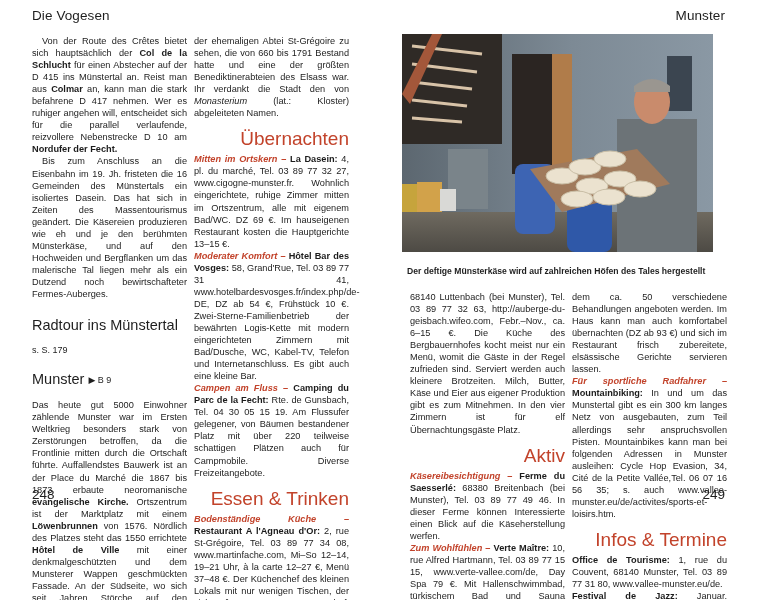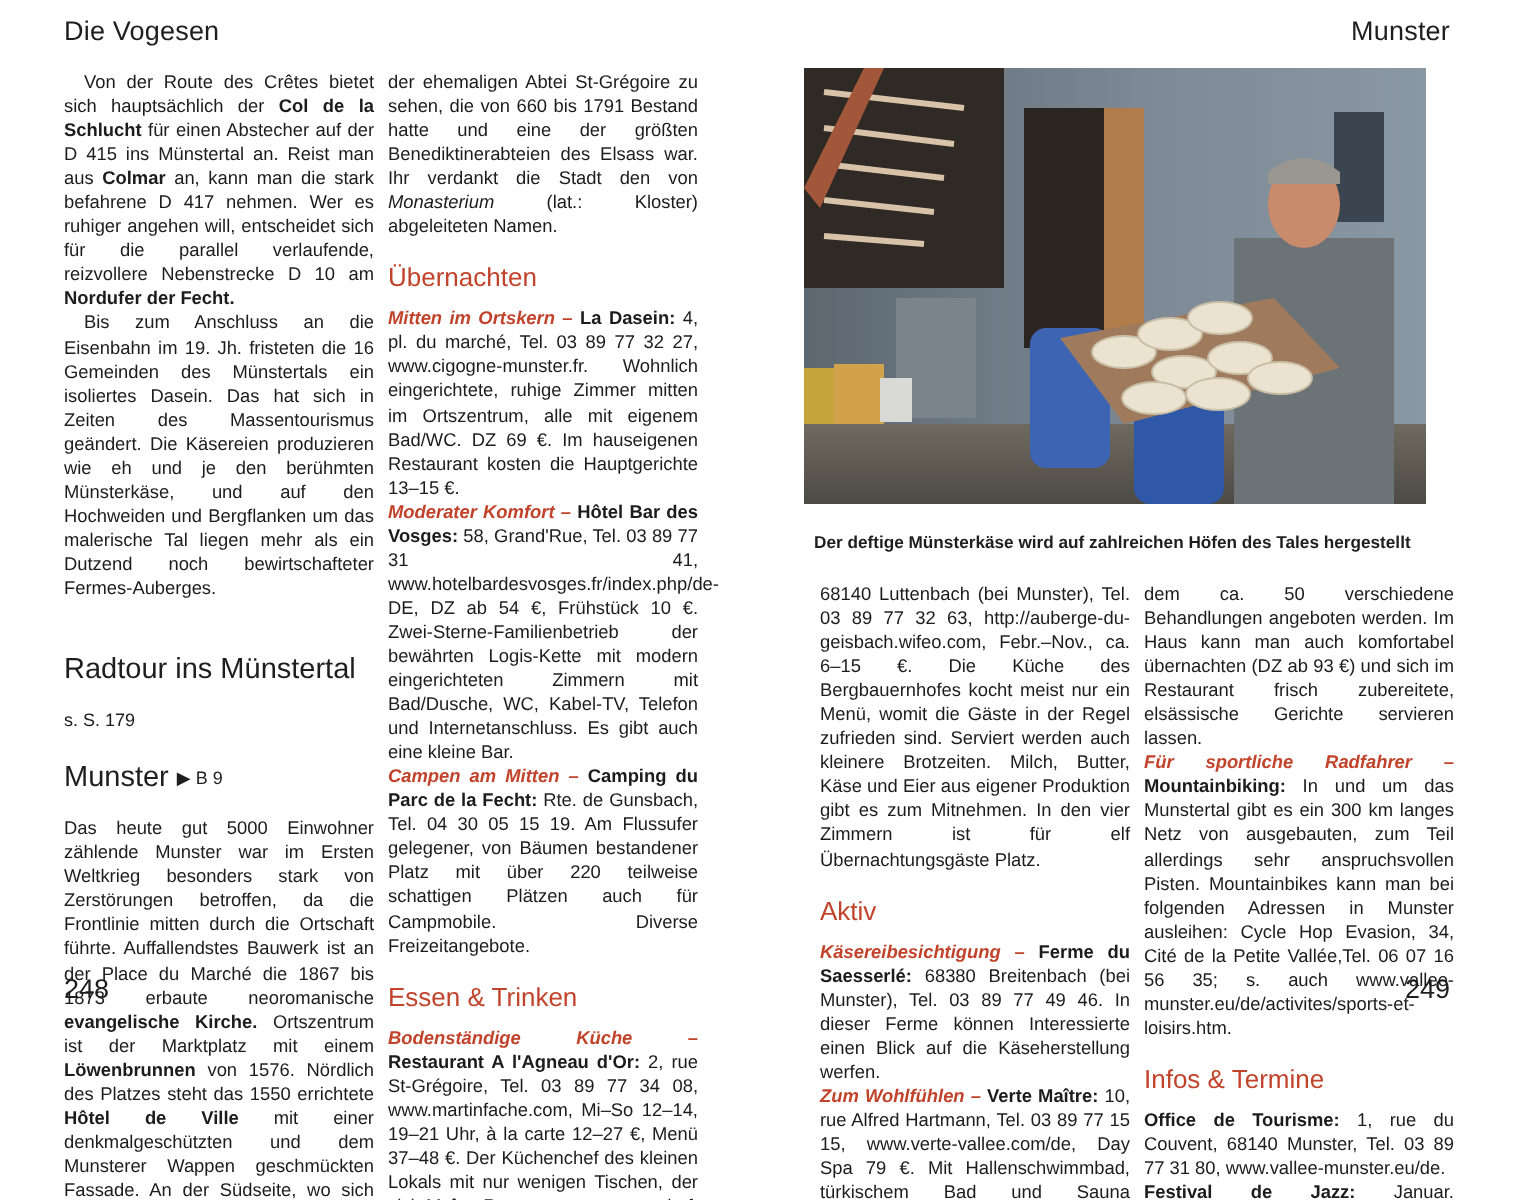--- a/index.html
+++ b/index.html
@@ -15,55 +15,55 @@
   .page-right .running-head { right: 33px; }
 
   .col { position: absolute; font-size: 9.2px; line-height: 12.05px; text-align: justify; hyphens: manual; }
   .col p { margin: 0; }
   .col p.indent { text-indent: 10px; }
   .col b { font-weight: bold; }
   .col i.cat { font-style: italic; color: #c2432b; font-weight: bold; }
 
   .h-section { font-size: 14.5px; color: #1e1e1e; line-height: 18px; margin: 14px 0 10px 0; text-align: left; }
   .h-section .map-ref { font-size: 9px; margin-left: 4px; vertical-align: middle; }
-  .h-red { font-size: 13px; color: #c2432b; line-height: 17px; margin: 11px 0 6px 0; text-align: left; }
+  .h-red { font-size: 19px; color: #c2432b; line-height: 17px; margin: 11px 0 6px 0; text-align: right; }
   .ref { font-size: 9px; margin-bottom: 6px; }
 
   .pagenum { position: absolute; bottom: 14px; font-size: 13.5px; color: #1e1e1e; }
   .page-left .pagenum { left: 32px; margin-top: 16px; }
   .page-right .pagenum { right: 33px; }
 
   .photo { position: absolute; left: 23px; top: 34px; width: 311px; height: 218px; overflow: hidden; background: #6f7f8c; }
   .photo svg { width: 100%; height: 100%; display: block; }
   .caption { position: absolute; left: 28px; top: 266px; font-size: 8.6px; font-weight: bold; color: #1e1e1e; white-space: nowrap; text-align: right; }
 </style>
 </head>
 <body>
 
 <div class="page page-left">
   <div class="running-head">Die Vogesen</div>
 
   <div class="col" style="left:32px; top:35px; width:155px;">
     <p class="indent"><span>Von der Route des Crêtes bietet sich hauptsächlich der </span><b>Col de la Schlucht</b><span> für einen Abstecher auf der D 415 ins Münstertal an. Reist man aus </span><b>Colmar</b><span> an, kann man die stark befahrene D 417 nehmen. Wer es ruhiger angehen will, entscheidet sich für die parallel verlaufende, reizvollere Nebenstrecke D 10 am </span><b>Nordufer der Fecht.</b></p>
     <p class="indent">Bis zum Anschluss an die Eisenbahn im 19. Jh. fristeten die 16 Gemeinden des Münstertals ein isoliertes Dasein. Das hat sich in Zeiten des Massentourismus geändert. Die Käsereien produzieren wie eh und je den berühmten Münsterkäse, und auf den Hochweiden und Bergflanken um das malerische Tal liegen mehr als ein Dutzend noch bewirtschafteter Fermes-Auberges.</p>
 
-    <div class="h-section" style="margin-top:26px;">Radtour ins Münstertal</div>
+    <div class="h-section" style="margin-top:16px;">Radtour ins Münstertal</div>
     <div class="ref">s. S. 179</div>
 
     <div class="h-section" style="margin-top:14px;"><span>Munster</span><span class="map-ref">▶ B 9</span></div>
     <p><span>Das heute gut 5000 Einwohner zählende Munster war im Ersten Weltkrieg besonders stark von Zerstörungen betroffen, da die Frontlinie mitten durch die Ortschaft führte. Auffallendstes Bauwerk ist an der Place du Marché die 1867 bis 1873 erbaute neoromanische </span><b>evangelische Kirche.</b><span> Ortszentrum ist der Marktplatz mit einem </span><b>Löwenbrunnen</b><span> von 1576. Nördlich des Platzes steht das 1550 errichtete </span><b>Hôtel de Ville</b><span> mit einer denkmalgeschützten und dem Munsterer Wappen geschmückten Fassade. An der Südseite, wo sich seit Jahren Störche auf den umliegenden Gebäuden als ›Hausbesetzer‹ eingenistet haben, sind Überreste wie ein Teil des Kreuzganges, das Torhaus und das Abtshaus</span></p>
   </div>
 
   <div class="col" style="left:194px; top:35px; width:155px;">
     <p><span>der ehemaligen Abtei St-Grégoire zu sehen, die von 660 bis 1791 Bestand hatte und eine der größten Benediktinerabteien des Elsass war. Ihr verdankt die Stadt den von </span><i>Monasterium</i><span> (lat.: Kloster) abgeleiteten Namen.</span></p>
 
     <div class="h-red">Übernachten</div>
     <p><i class="cat">Mitten im Ortskern –</i> <b>La Dasein:</b><span> 4, pl. du marché, Tel. 03 89 77 32 27, www.cigogne-munster.fr. Wohnlich eingerichtete, ruhige Zimmer mitten im Ortszentrum, alle mit eigenem Bad/WC. DZ 69 €. Im hauseigenen Restaurant kosten die Hauptgerichte 13–15 €.</span></p>
     <p><i class="cat">Moderater Komfort –</i> <b>Hôtel Bar des Vosges:</b><span> 58, Grand'Rue, Tel. 03 89 77 31 41, www.hotelbardesvosges.fr/index.php/de-DE, DZ ab 54 €, Frühstück 10 €. Zwei-Sterne-Familienbetrieb der bewährten Logis-Kette mit modern eingerichteten Zimmern mit Bad/Dusche, WC, Kabel-TV, Telefon und Internetanschluss. Es gibt auch eine kleine Bar.</span></p>
-    <p><i class="cat">Campen am Mitten –</i> <b>Camping du Parc de la Fecht:</b><span> Rte. de Gunsbach, Tel. 04 30 05 15 19. Am Flussufer gelegener, von Bäumen bestandener Platz mit über 220 teilweise schattigen Plätzen auch für Campmobile. Diverse Freizeitangebote.</span></p>
+    <p><i class="cat">Campen am Fluss –</i> <b>Camping du Parc de la Fecht:</b><span> Rte. de Gunsbach, Tel. 04 30 05 15 19. Am Flussufer gelegener, von Bäumen bestandener Platz mit über 220 teilweise schattigen Plätzen auch für Campmobile. Diverse Freizeitangebote.</span></p>
 
     <div class="h-red">Essen &amp; Trinken</div>
     <p><i class="cat">Bodenständige Küche –</i> <b>Restaurant A l'Agneau d'Or:</b><span> 2, rue St-Grégoire, Tel. 03 89 77 34 08, www.martinfache.com, Mi–So 12–14, 19–21 Uhr, à la carte 12–27 €, Menü 37–48 €. Der Küchenchef des kleinen Lokals mit nur wenigen Tischen, der sich Maître Restaurateur nennen darf, bietet traditionelle regionale Küche von ausgezeichneter Qualität.</span></p>
 
   </div>
 
   <div class="pagenum">248</div>
 </div>
 
 <div class="page page-right">

